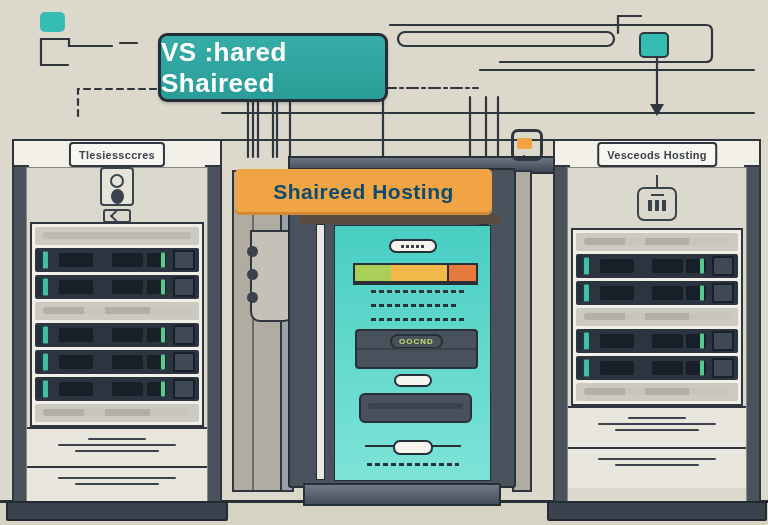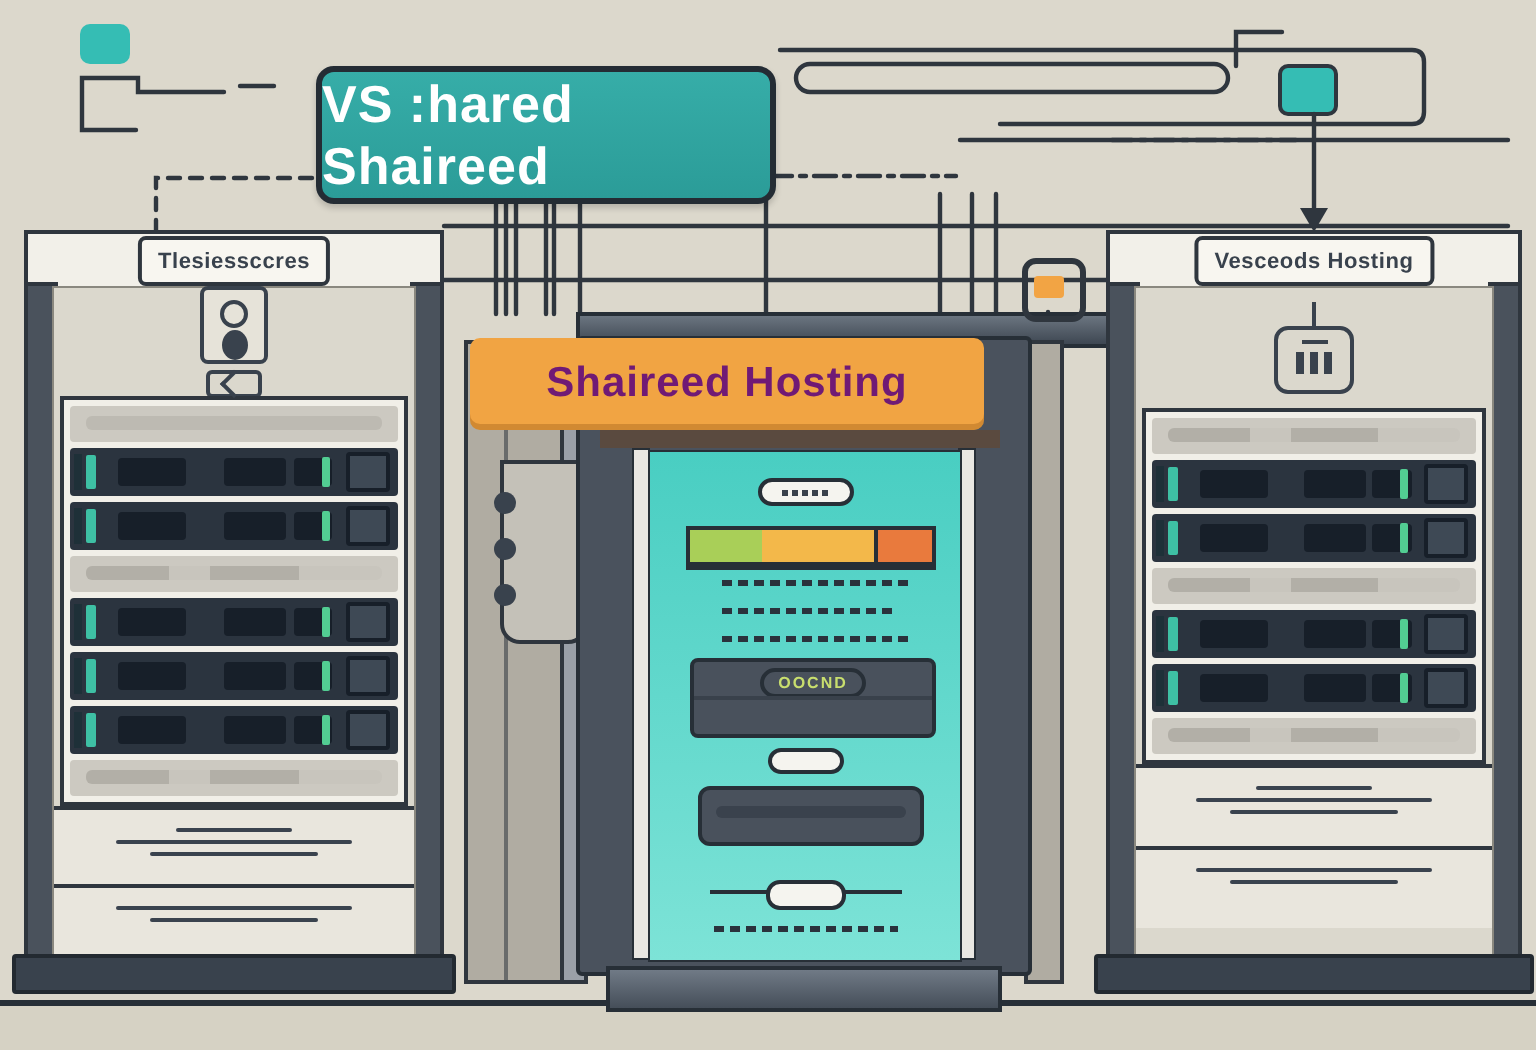--- a/index.html
+++ b/index.html
@@ -9,41 +9,41 @@
 
   
   .teal-sq{background:#35BDB4;border-radius:5px;}
 
   
   .banner-vs{left:158px;top:33px;width:224px;height:63px;background:linear-gradient(180deg,#36ADA8,#2B9C98);
     border:3px solid #242C34;border-radius:9px;display:flex;align-items:center;justify-content:center;
     color:#fff;font-weight:700;font-size:26px;letter-spacing:.5px;z-index:8;
     box-shadow:0 2px 3px rgba(0,0,0,.18);}
   .banner-shared{left:235px;top:169px;width:257px;height:46px;background:#F1A443;border-radius:5px;
-    display:flex;align-items:center;justify-content:center;color:#701a75;font-weight:700;font-size:21px;
+    display:flex;align-items:center;justify-content:center;color:#0c4a6e;font-weight:700;font-size:21px;
     letter-spacing:.5px;z-index:8;box-shadow:inset 0 -3px 0 rgba(150,90,20,.35);}
 
   
   .shelf{left:288px;top:156px;width:270px;height:14px;background:linear-gradient(180deg,#6B7580,#3E4752);
     border:2px solid #272F37;z-index:1;}
   .floor{left:0;top:500px;width:768px;height:25px;background:#D6D2C4;border-top:3px solid #272F37;z-index:0;}
   .column{left:232px;top:170px;width:58px;height:318px;background:#B0ACA2;border:2px solid #2F363E;z-index:2;}
   .column .edge{position:absolute;right:0;top:0;bottom:0;width:10px;background:#9AA0A8;border-left:2px solid #2F363E;}
   .column .innerline{position:absolute;left:18px;top:0;bottom:0;width:2px;background:#2F363E;opacity:.55;}
   .boltstrip{position:absolute;left:16px;top:58px;width:40px;height:88px;background:#C4C1B8;
     border:2px solid #2F363E;border-radius:0 0 10px 10px;}
   .bolt{position:absolute;left:13px;width:11px;height:11px;border-radius:50%;background:#39424D;}
   .column-r{left:512px;top:170px;width:16px;height:318px;background:#B0ACA2;border:2px solid #2F363E;z-index:2;}
 
   
   .cabinet{left:288px;top:168px;width:224px;height:316px;background:#4A525D;border:2px solid #272F37;
     border-radius:3px;z-index:3;}
   .cab-brown{position:absolute;left:10px;top:45px;width:200px;height:9px;background:#5A4A3F;}
   .cab-strip{position:absolute;top:54px;bottom:6px;width:7px;background:#E9E7E2;border:1px solid #272F37;}
-  .screen{position:absolute;left:34px;top:55px;width:155px;height:254px;
+  .screen{position:absolute;left:44px;top:55px;width:155px;height:254px;
     background:linear-gradient(180deg,#49CEC2,#7DE3D7);border:1px solid #272F37;}
   .pill{background:#F5F4EF;border:2px solid #272F37;border-radius:7px;}
   .scr-pill1{left:50%;transform:translateX(-50%);top:13px;width:44px;height:10px;display:flex;
     align-items:center;justify-content:center;}
   .scr-pill1 i{display:block;width:24px;height:3px;
     background:repeating-linear-gradient(90deg,#39414B 0 3px,transparent 3px 5px);}
   .progress{left:18px;top:37px;width:121px;height:16px;border:2px solid #272F37;border-bottom-width:4px;
     display:flex;}
   .progress .sgA{width:30%;background:#A9CF58;}
   .progress .sgB{width:47%;background:#F3B84A;}
@@ -58,21 +58,21 @@
   .scr-panel{left:24px;top:167px;width:109px;height:26px;background:#49515C;border:2px solid #272F37;
     border-radius:6px;}
   .scr-panel i{position:absolute;left:7px;right:7px;top:8px;height:6px;background:#3A424D;border-radius:3px;}
   .scr-line{left:30px;top:219px;width:96px;height:2px;background:#272F37;}
   .scr-pill3{left:50%;transform:translateX(-50%);top:214px;width:36px;height:11px;}
   .scr-dot2{left:32px;top:237px;width:92px;}
   .cab-base{left:303px;top:483px;width:194px;height:19px;background:linear-gradient(180deg,#707A86,#454E59);
     border:2px solid #272F37;z-index:3;}
 
   
-  .rack{width:210px;height:382px;z-index:4;}
+  .rack{width:210px;height:382px;z-index:4;margin-top:24px;}
   .rack-top{position:absolute;left:0;right:0;top:0;height:26px;background:#F2F0E9;border:2px solid #2F363E;}
   .plate{position:absolute;left:50%;transform:translateX(-50%);top:3px;height:21px;background:#F8F6F0;
     border:2px solid #2F363E;border-radius:4px;display:flex;align-items:center;justify-content:center;
     font-size:11px;font-weight:700;color:#39424D;letter-spacing:.3px;z-index:2;white-space:nowrap;
     padding:0 8px;}
   .pillar{position:absolute;top:26px;bottom:14px;width:13px;background:#4A525C;border:2px solid #2F363E;}
   .interior{position:absolute;left:14px;right:14px;top:28px;bottom:16px;background:#DBD8CD;
     border:1px solid #8A887F;display:flex;flex-direction:column;}
   .icon-zone{display:flex;flex-direction:column;align-items:center;justify-content:center;}
   .server-panel{margin:0 3px;border:2px solid #2F363E;background:#F1EFE8;padding:3px;

